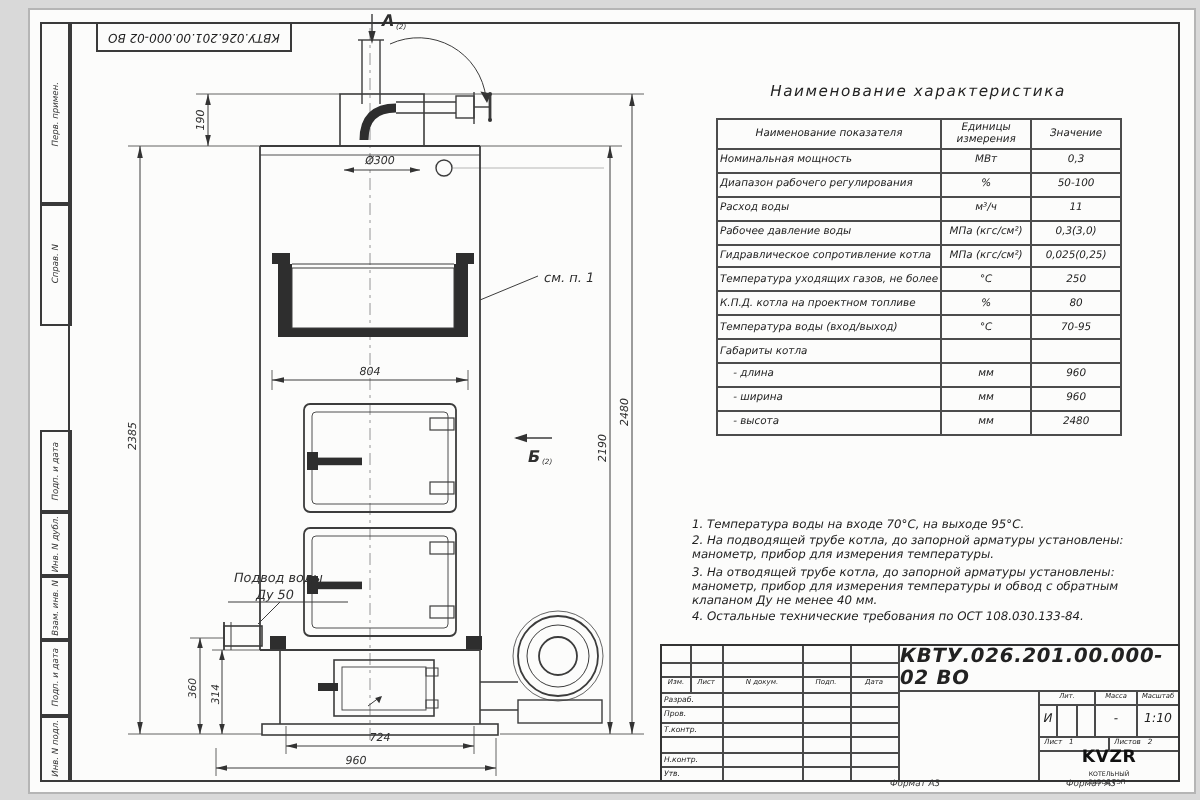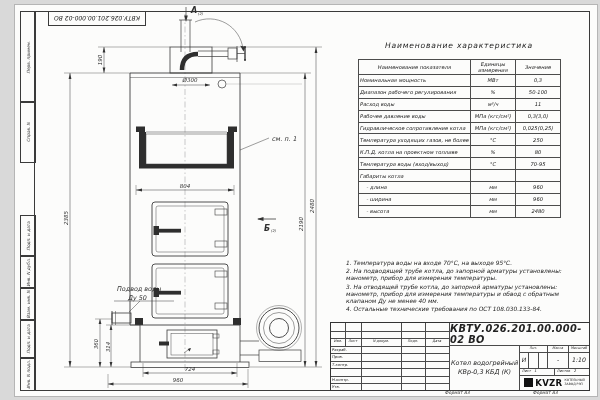--- a/index.html
+++ b/index.html
@@ -28,21 +28,21 @@
   .notes div{margin-bottom:1px;}
   .stamp{left:330px;top:322px;width:258px;height:67px;border:1.3px solid #333;background:#fcfcfb;}
   .gl{position:absolute;background:#4a4a4a;}
   .sc{position:absolute;font-style:italic;color:#222;overflow:hidden;}
   .docnum{left:119px;top:0;width:139px;height:22px;display:flex;align-items:center;
        justify-content:center;font-size:9.8px;font-weight:bold;letter-spacing:0.4px;}
   .name{left:119px;top:22px;width:69px;height:45px;display:flex;flex-direction:column;
        align-items:center;justify-content:center;font-size:6.4px;line-height:1.35;text-align:center;}
   .fmt{font-size:4.4px;font-style:italic;color:#333;}
   .logo{left:189px;top:52px;width:69px;height:15px;display:flex;align-items:center;
-       justify-content:center;gap:2px;}
+       justify-content:center;gap:2px;flex-direction:column;}
   .logobox{width:9px;height:9px;background:#111;}
   .logotxt{font-size:8.6px;font-weight:bold;font-style:normal;color:#111;letter-spacing:0.3px;}
   .logosub{display:flex;flex-direction:column;font-size:3.1px;font-style:normal;color:#222;line-height:1.15;}
   svg text{font-family:"DejaVu Sans",sans-serif;font-style:italic;fill:#2f2f2f;}
 </style>
 </head>
 <body>
 
 <div class="abs sheet"></div>
 
@@ -395,24 +395,20 @@
   <div class="sc" style="left:94px;top:15.5px;width:24px;height:7px;font-size:3.5px;text-align:center;">Дата</div>
 
   <div class="sc" style="left:1px;top:23.5px;width:29px;height:7px;font-size:3.8px;">Разраб.</div>
   <div class="sc" style="left:1px;top:31px;width:29px;height:7px;font-size:3.8px;">Пров.</div>
   <div class="sc" style="left:1px;top:38.5px;width:29px;height:7px;font-size:3.8px;">Т.контр.</div>
   <div class="sc" style="left:1px;top:53.5px;width:29px;height:7px;font-size:3.8px;">Н.контр.</div>
   <div class="sc" style="left:1px;top:61px;width:29px;height:7px;font-size:3.8px;">Утв.</div>
 
   <div class="sc docnum">КВТУ.026.201.00.000-02  ВО</div>
 
-  <div class="sc name">
-    <span>Котел водогрейный</span>
-    <span>КВр-0,3 КБД (К)</span>
-  </div>
 
   <div class="sc" style="left:189px;top:23px;width:27px;height:6px;font-size:3.4px;text-align:center;">Лит.</div>
   <div class="sc" style="left:217px;top:23px;width:20px;height:6px;font-size:3.4px;text-align:center;">Масса</div>
   <div class="sc" style="left:238px;top:23px;width:20px;height:6px;font-size:3.4px;text-align:center;">Масштаб</div>
   <div class="sc" style="left:189px;top:33px;width:8px;height:10px;font-size:6px;text-align:center;">И</div>
   <div class="sc" style="left:217px;top:33px;width:20px;height:10px;font-size:6px;text-align:center;">-</div>
   <div class="sc" style="left:238px;top:32.5px;width:20px;height:10px;font-size:6.2px;text-align:center;">1:10</div>
 
   <div class="sc" style="left:191px;top:46px;width:32px;height:6px;font-size:3.6px;">
     <span>Лист</span>&nbsp;&nbsp;

